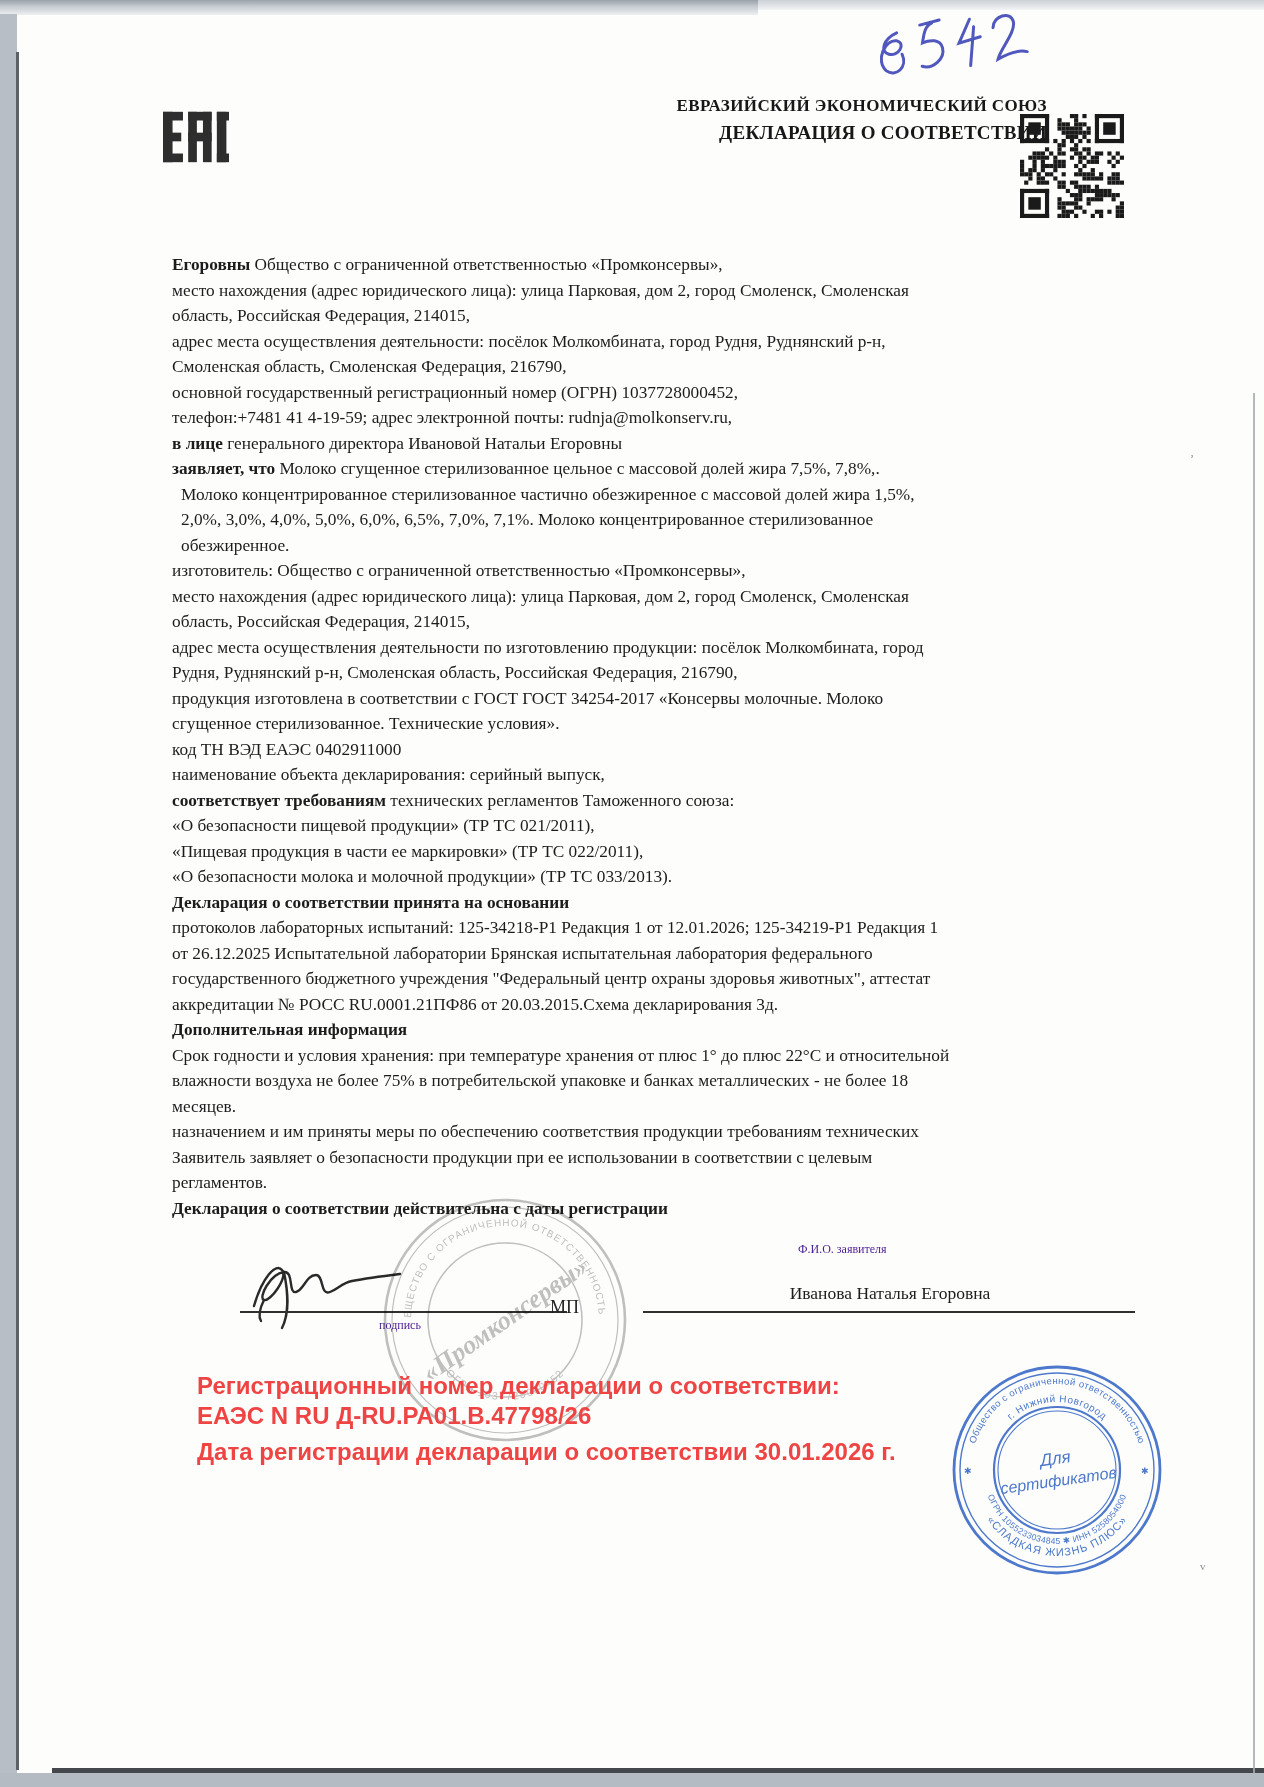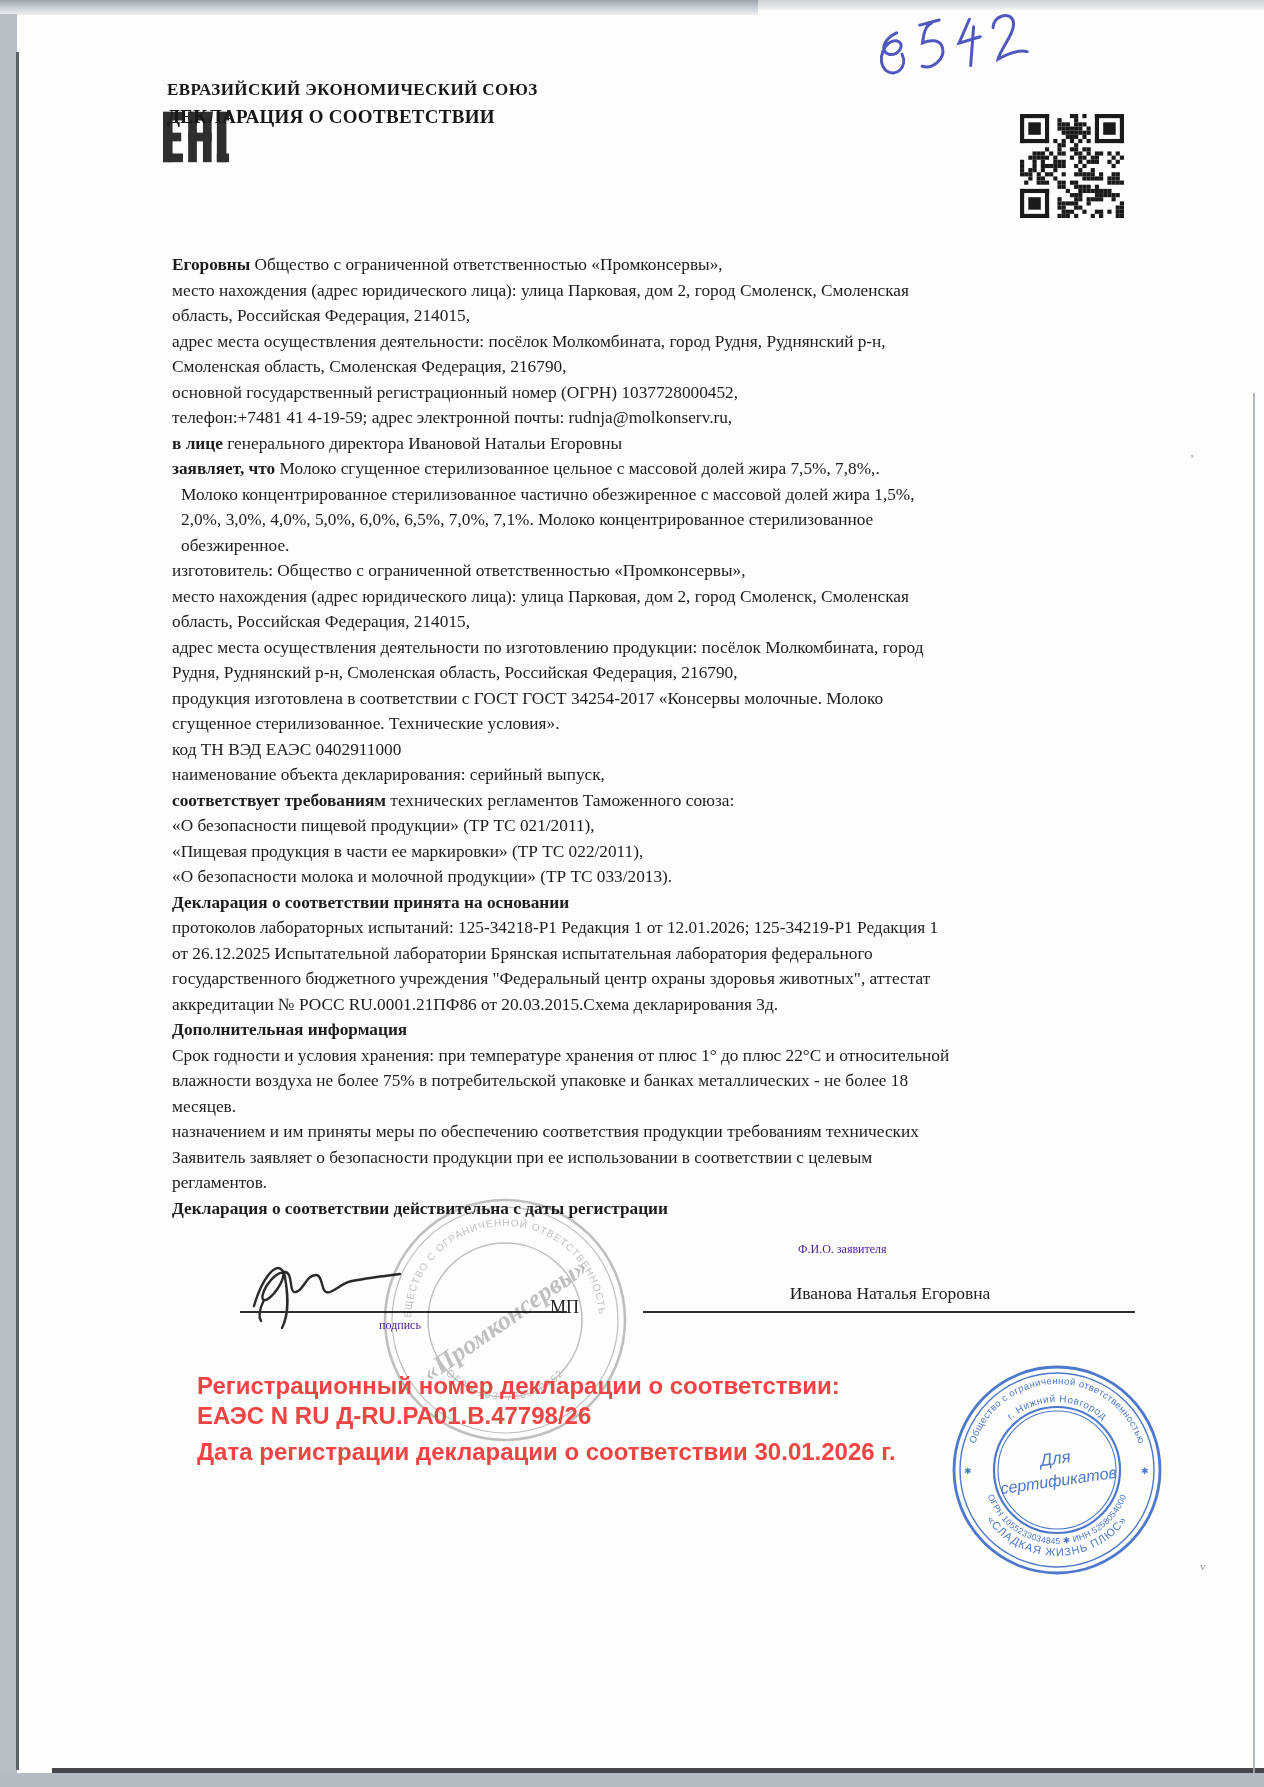--- a/index.html
+++ b/index.html
@@ -9,21 +9,21 @@
   
   .scan-top{left:0;top:0;width:758px;height:15px;background:linear-gradient(#9aa1a9,#c6ccd2 45%,#eef0f2);}
   .scan-top2{left:758px;top:0;width:506px;height:10px;background:linear-gradient(#ccd1d6,#f2f4f5);}
   .scan-left{left:0;top:14px;width:17px;height:1760px;background:#b7bec5;}
   .scan-left-edge{left:16px;top:52px;width:3px;height:1718px;background:#5d6268;}
   .scan-bottom{left:0;top:1773px;width:1264px;height:14px;background:#b4bbc2;}
   .scan-bottom-edge{left:52px;top:1768px;width:1212px;height:5px;background:#44484d;}
   .scan-right-edge{left:1253px;top:393px;width:2px;height:1380px;background:#a7adb3;opacity:.85;}
   .speck{color:#8a8f94;font-size:12px;}
   
-  .hdr{left:167px;top:80px;width:880px;text-align:left;font-weight:bold;color:#171717;}
+  .hdr{left:167px;top:96px;width:880px;text-align:right;font-weight:bold;color:#171717;}
   .hdr .l1{font-size:17px;letter-spacing:.4px;}
   .hdr .l2{font-size:19px;letter-spacing:.3px;margin-top:6px;}
   
   #body-lines{left:172px;top:252px;width:985px;font-size:17.3px;line-height:25.5px;color:#1c1c1c;}
   .bline{white-space:nowrap;}
   .bline.ind{padding-left:9px;}
   .b{font-weight:bold;}
   
   .sigline{background:#2f2f2f;height:2px;}
   .small-label{font-size:12px;color:#4c1d95;}

